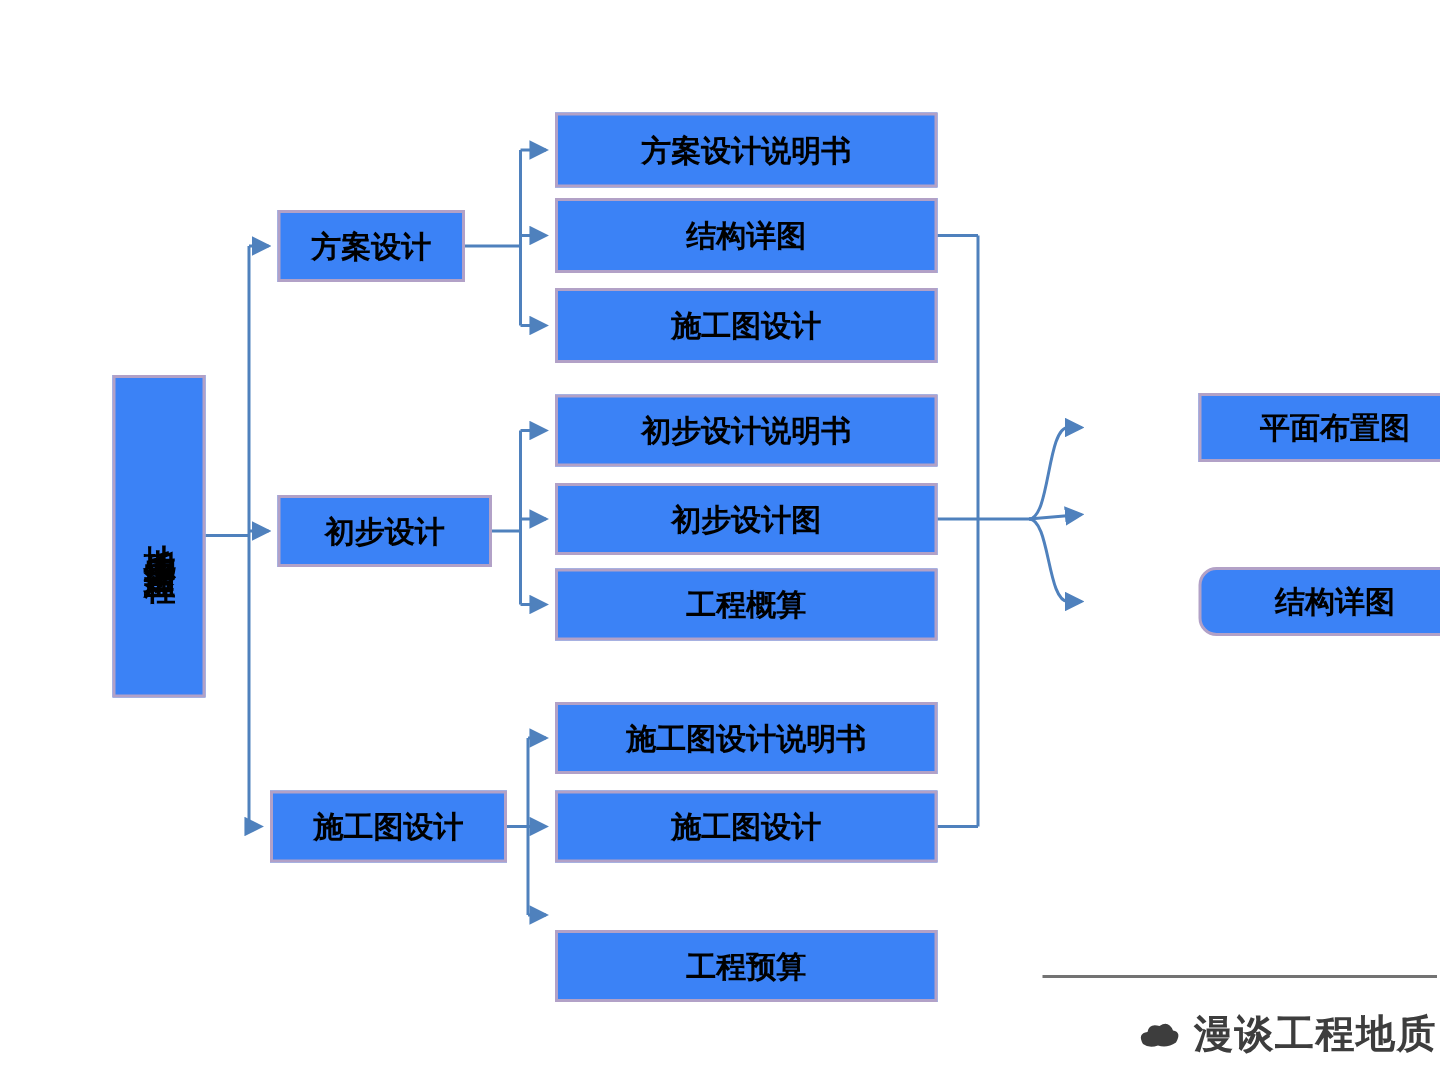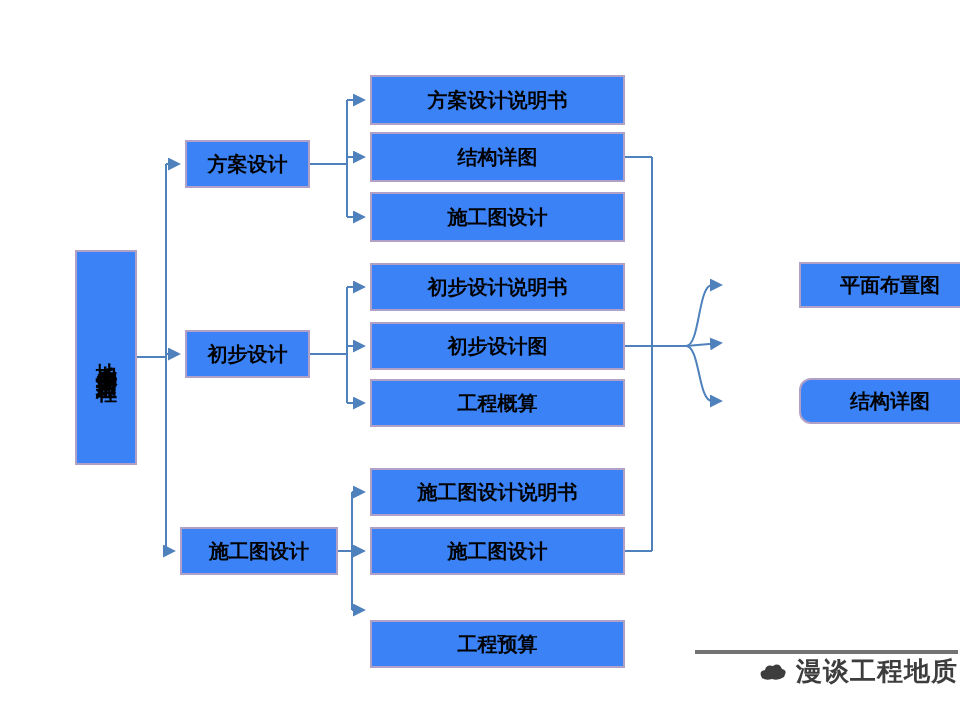--- a/index.html
+++ b/index.html
@@ -16,36 +16,36 @@
     font-weight:bold;color:#000;font-size:20px;
     text-align:center;line-height:1.1;
   }
   .root{
     left:75px;top:250px;width:62px;height:215px;
     writing-mode:vertical-rl;text-orientation:upright;
     font-size:21px;letter-spacing:3px;
   }
   
   .phase0{left:185px;top:140px;width:125px;height:48px;}
-  .phase1{left:185px;top:330px;width:125px;height:48px;}
+  .phase1{left:185px;top:330px;width:143px;height:48px;}
   .phase2{left:180px;top:527px;width:158px;height:48px;}
   
   .doc{left:370px;width:255px;height:50px;}
   .d00{top:75px;}  .d01{top:132px;} .d02{top:192px;}
   .d10{top:263px;height:48px;} .d11{top:322px;height:48px;} .d12{top:379px;height:48px;}
   .d20{top:468px;height:48px;} .d21{top:527px;height:48px;} .d22{top:586px;height:48px;margin-top:34px;}
   
   .out{left:761px;width:182px;height:46px;margin-left:38px;}
   .o0{top:262px;} .o1{top:320px;} .o2{top:378px;border-radius:12px;}
   
   .footer{
     position:absolute;left:695px;top:650px;width:263px;
-    border-top:4px solid #737373;
+    border-top:2px solid #737373;
     display:flex;align-items:center;justify-content:flex-end;
-    gap:8px;padding-top:0;box-sizing:border-box;
+    gap:8px;padding-top:20px;box-sizing:border-box;
   }
   .brand-text{
     font-size:26px;font-weight:bold;color:#3d3d3d;letter-spacing:1px;
   }
   .brand-icon{width:30px;height:22px;display:block;}
 </style>
 </head>
 <body>
 
 <div class="stage">

